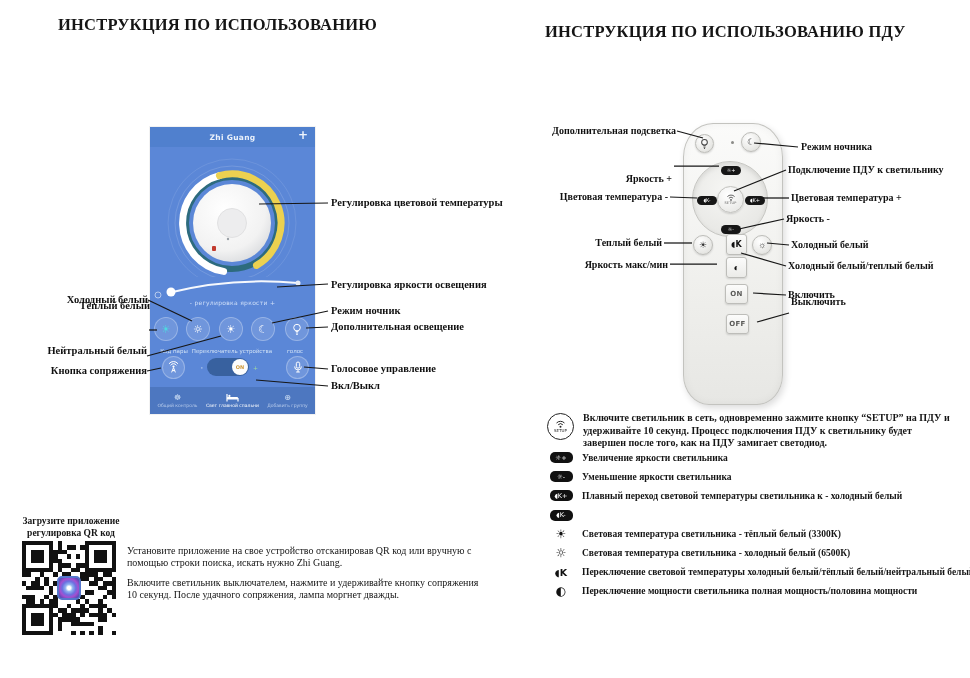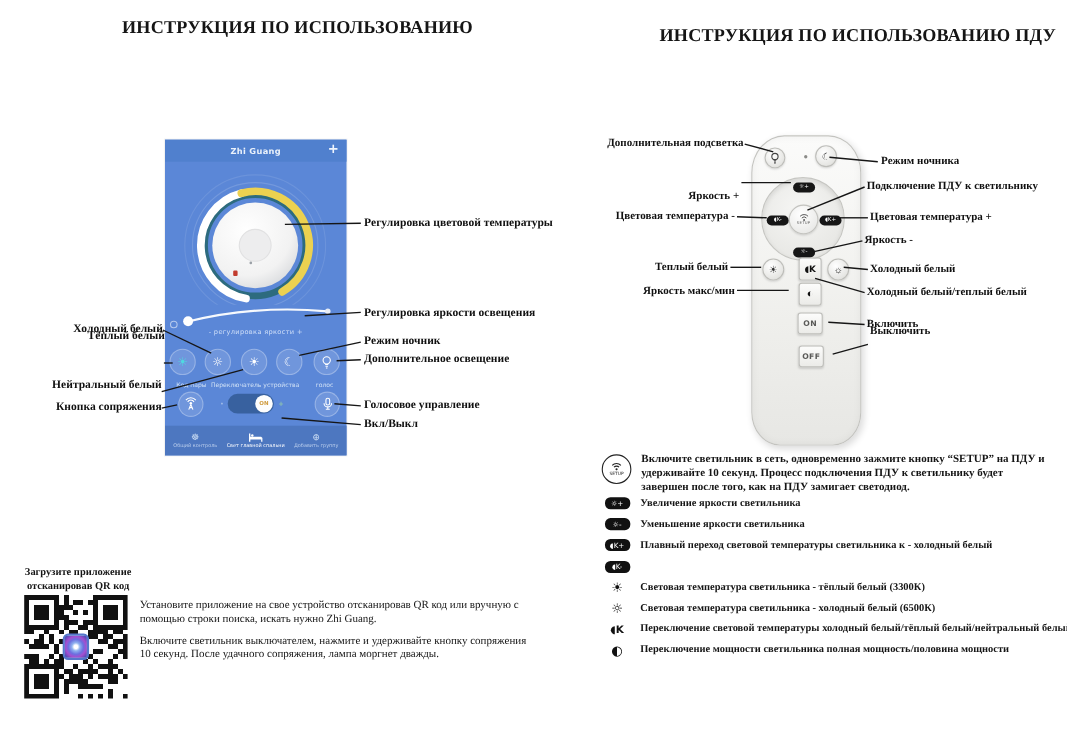--- a/index.html
+++ b/index.html
@@ -1,18 +1,18 @@
 <!DOCTYPE html>
 <html><head>
 <meta charset="utf-8">
 <style>
   html,body{margin:0;padding:0;background:#fff;}
   .page{position:relative;width:970px;height:678px;background:#fff;overflow:hidden;
         font-family:"Liberation Serif", serif;color:#151515;}
-  .title{position:absolute;font-weight:bold;font-size:16.5px;text-align:right;line-height:21px;letter-spacing:.2px;}
+  .title{position:absolute;font-weight:bold;font-size:16.5px;text-align:left;line-height:21px;letter-spacing:.2px;}
   .callout{position:absolute;font-weight:bold;font-size:10.5px;white-space:nowrap;color:#101010;}
   .callout.sm{font-size:10px;}
   .callout.r{text-align:right;}
   .lines{position:absolute;left:0;top:0;z-index:6;pointer-events:none;}
   .lines line{stroke:#161616;stroke-width:1.25;}
 
   
   .app{position:absolute;left:150px;top:127px;width:165px;height:287px;background:#5b87d7;
        font-family:"DejaVu Sans", sans-serif;z-index:2;box-shadow:0 0 0 1px rgba(0,0,0,.05);}
   .app-header{position:absolute;left:0;top:0;width:100%;height:20px;background:#5080ce;
@@ -204,21 +204,21 @@
     </div>
   </div>
 
   <div class="callout r" style="left:38px;top:294px;width:110px;">Холодный белый</div>
   <div class="callout r" style="left:40px;top:300px;width:110px;">Тёплый белый</div>
   <div class="callout r" style="left:22px;top:345px;width:125px;">Нейтральный белый</div>
   <div class="callout r" style="left:24px;top:365px;width:123px;">Кнопка сопряжения</div>
   <div class="callout" style="left:331px;top:197px;">Регулировка цветовой температуры</div>
   <div class="callout" style="left:331px;top:279px;">Регулировка яркости освещения</div>
   <div class="callout" style="left:331px;top:305px;">Режим ночник</div>
-  <div class="callout" style="left:331px;top:321px;">Дополнительное освещение</div>
+  <div class="callout" style="left:331px;top:321px;">Дополнительная освещение</div>
   <div class="callout" style="left:331px;top:363px;">Голосовое управление</div>
   <div class="callout" style="left:331px;top:380px;">Вкл/Выкл</div>
 
   <div class="remote">
     <div class="rbtn round" style="left:11px;top:10px;width:19px;height:19px;">
       <svg width="11" height="12" viewBox="0 0 12 13">
         <circle cx="6" cy="4.6" r="3.1" fill="none" stroke="#444" stroke-width="1.1"></circle>
         <path d="M4.7 8.4 h2.6 M5 10 h2 M5.4 11.4 h1.2" stroke="#444" stroke-width="1" fill="none"></path>
       </svg>
     </div>
@@ -338,21 +338,21 @@
     <div class="lrow">
       <span class="licon">
           <span class="glyphi">◐</span>
         </span>
       <span class="ltext">Переключение мощности светильника полная мощность/половина мощности</span>
     </div>
   </div>
 
   <div class="qr-caption">
     <div>Загрузите приложение</div>
-    <div>отсканировав QR код</div>
+    <div>регулировка QR код</div>
   </div>
   <div class="qr">
     <svg width="94" height="94" viewBox="0 0 21 21">
         <rect x="0" y="0" width="7" height="7" fill="#111"></rect>
         <rect x="1" y="1" width="5" height="5" fill="#fff"></rect>
         <rect x="2" y="2" width="3" height="3" fill="#111"></rect>
         <rect x="14" y="0" width="7" height="7" fill="#111"></rect>
         <rect x="15" y="1" width="5" height="5" fill="#fff"></rect>
         <rect x="16" y="2" width="3" height="3" fill="#111"></rect>
         <rect x="0" y="14" width="7" height="7" fill="#111"></rect>

